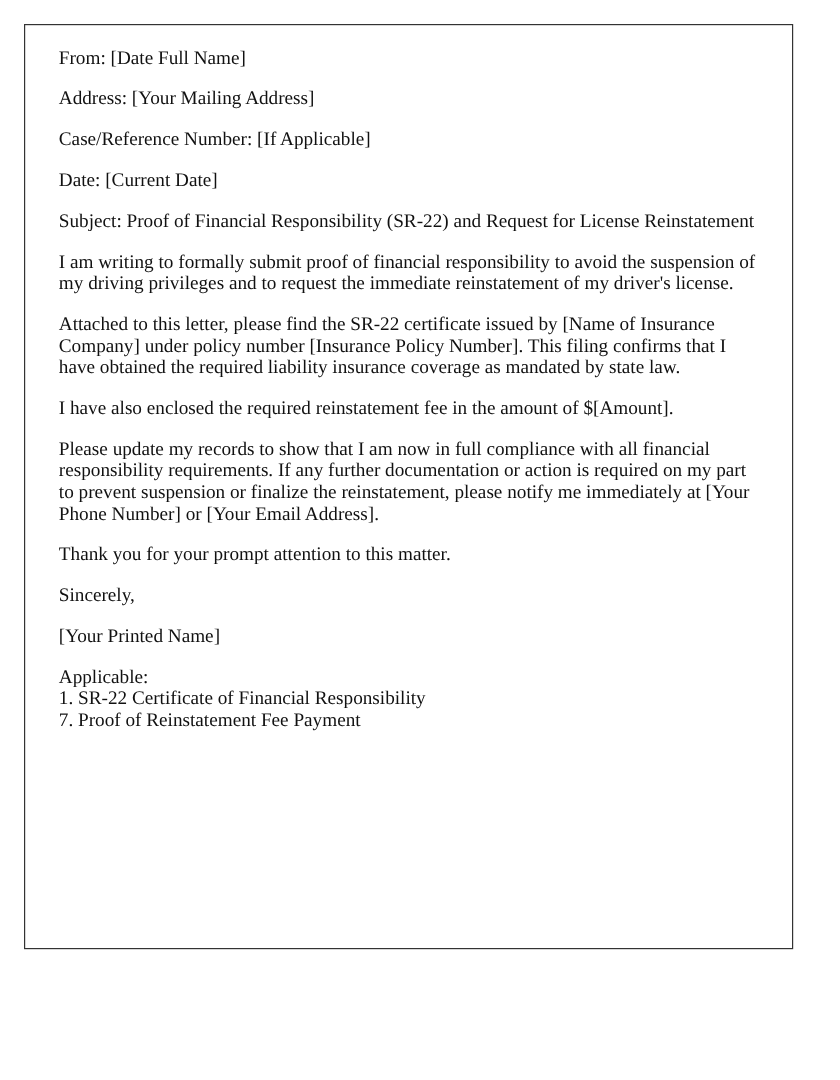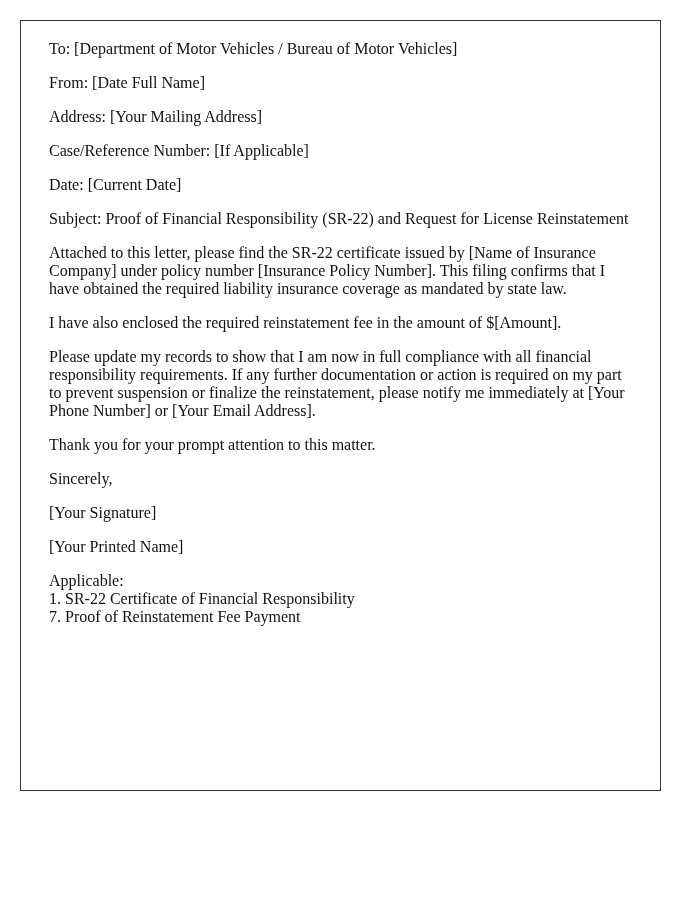--- a/index.html
+++ b/index.html
@@ -34,35 +34,34 @@
       margin: 0 0 16px 0;
     }
     .attachments-block .line {
       display: block;
     }
   </style>
 </head>
 <body>
 
 <div class="letter">
-  <p class="header-line">To: [Department of Motor Vehicles / Bureau of Motor Vehicles]</p>
   <p class="header-line">From: [Date Full Name]</p>
   <p class="header-line">Address: [Your Mailing Address]</p>
   <p class="header-line">Case/Reference Number: [If Applicable]</p>
   <p class="header-line">Date: [Current Date]</p>
   <p class="header-line">Subject: Proof of Financial Responsibility (SR-22) and Request for License Reinstatement</p>
 
 
+  <p>I am writing to formally submit proof of financial responsibility to avoid the suspension of my driving privileges and to request the immediate reinstatement of my driver's license.</p>
   <p>Attached to this letter, please find the SR-22 certificate issued by [Name of Insurance Company] under policy number [Insurance Policy Number]. This filing confirms that I have obtained the required liability insurance coverage as mandated by state law.</p>
   <p>I have also enclosed the required reinstatement fee in the amount of $[Amount].</p>
   <p>Please update my records to show that I am now in full compliance with all financial responsibility requirements. If any further documentation or action is required on my part to prevent suspension or finalize the reinstatement, please notify me immediately at [Your Phone Number] or [Your Email Address].</p>
   <p>Thank you for your prompt attention to this matter.</p>
 
   <p>Sincerely,</p>
-  <p>[Your Signature]</p>
   <p>[Your Printed Name]</p>
 
   <p class="attachments-block">
     <span class="line">Applicable:</span>
     <span class="line">1. SR-22 Certificate of Financial Responsibility</span>
     <span class="line">7. Proof of Reinstatement Fee Payment</span>
   </p>
 </div>
 
 </body></html>

